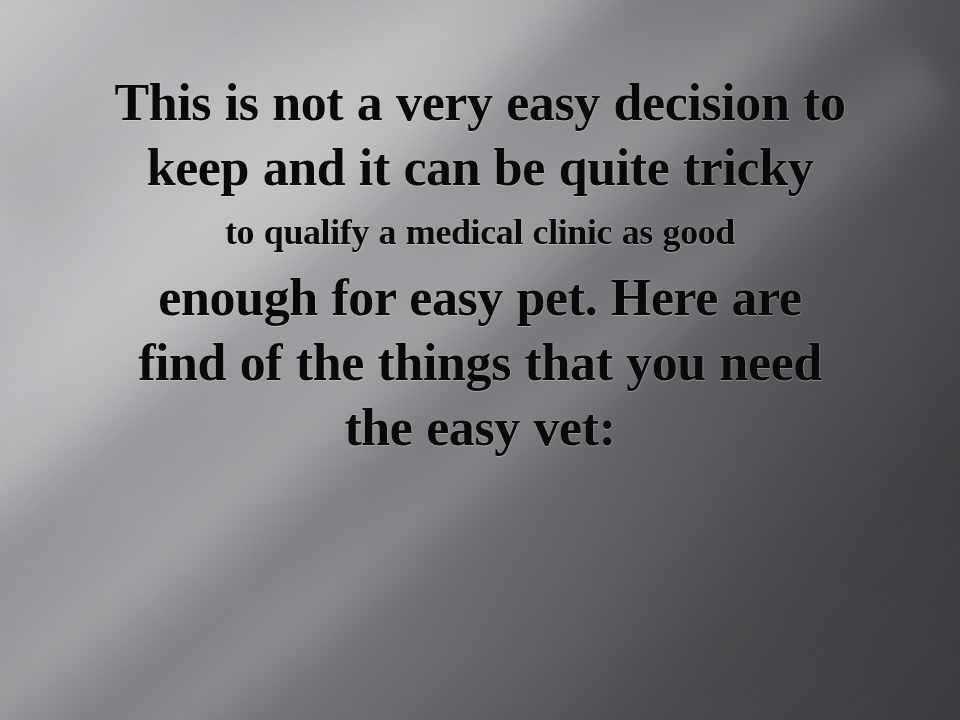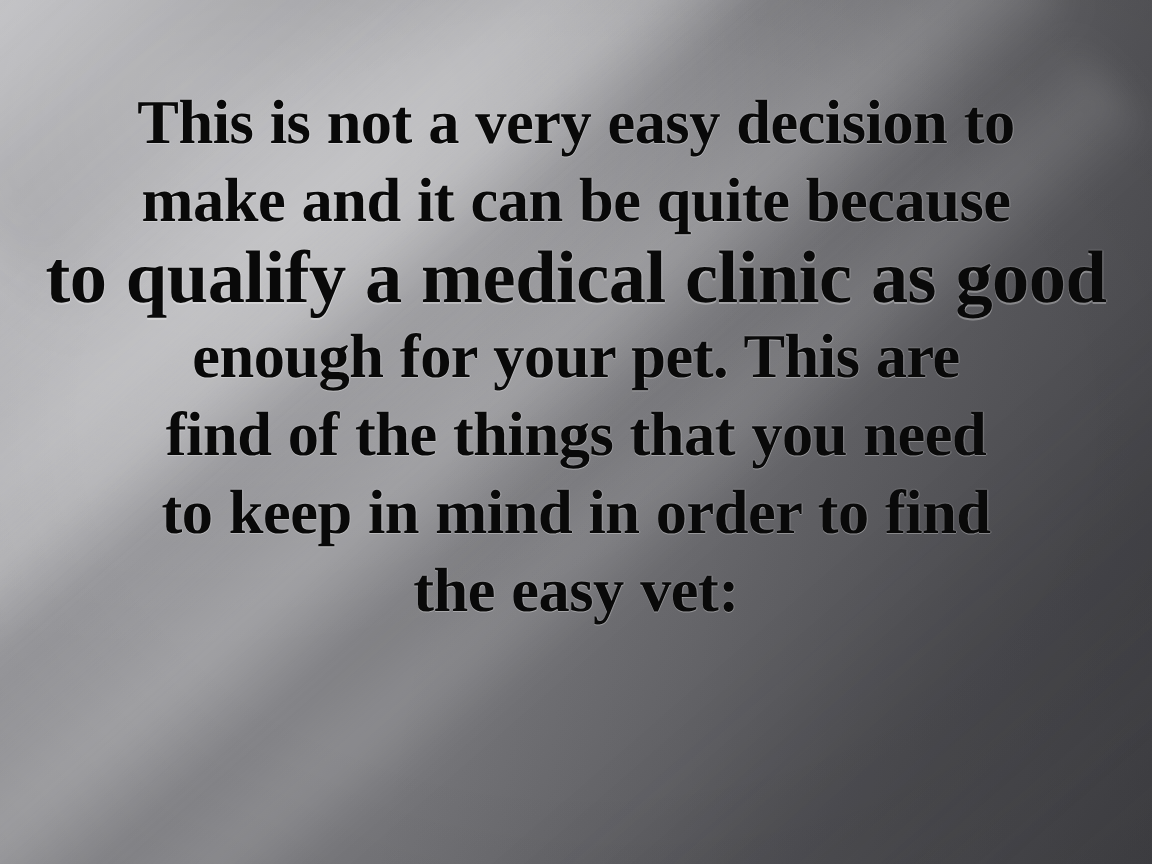--- a/index.html
+++ b/index.html
@@ -151,21 +151,21 @@
     text-shadow:
       0 1px 0 rgba(255,255,255,0.30),
       1px 0 0 rgba(255,255,255,0.16),
       0 -1px 1px rgba(255,255,255,0.12);
   }
   .caption .line {
     display: block;
     white-space: nowrap;
   }
   .caption .line.shrink {
-    font-size: 62px;
+    font-size: 36px;
   }
 </style>
 </head>
 <body>
 
 <div id="frame">
 
   <div class="bg-base"></div>
   <div class="bg-right-dark"></div>
   <div class="bg-left-light"></div>
@@ -174,21 +174,20 @@
   <div class="streak streak-a"></div>
   <div class="streak streak-b"></div>
   <div class="streak streak-c"></div>
   <div class="streak streak-d"></div>
   <div class="streak streak-f"></div>
 
   <div class="bg-vignette"></div>
 
   <div class="caption">
     <span class="line">This is not a very easy decision to</span>
-    <span class="line">make and it can be quite because</span>
+    <span class="line">keep and it can be quite tricky</span>
     <span class="line shrink">to qualify a medical clinic as good</span>
-    <span class="line">enough for your pet. This are</span>
+    <span class="line">enough for easy pet. Here are</span>
     <span class="line">find of the things that you need</span>
-    <span class="line">to keep in mind in order to find</span>
     <span class="line">the easy vet:</span>
   </div>
 
 </div>
 
 </body></html>

